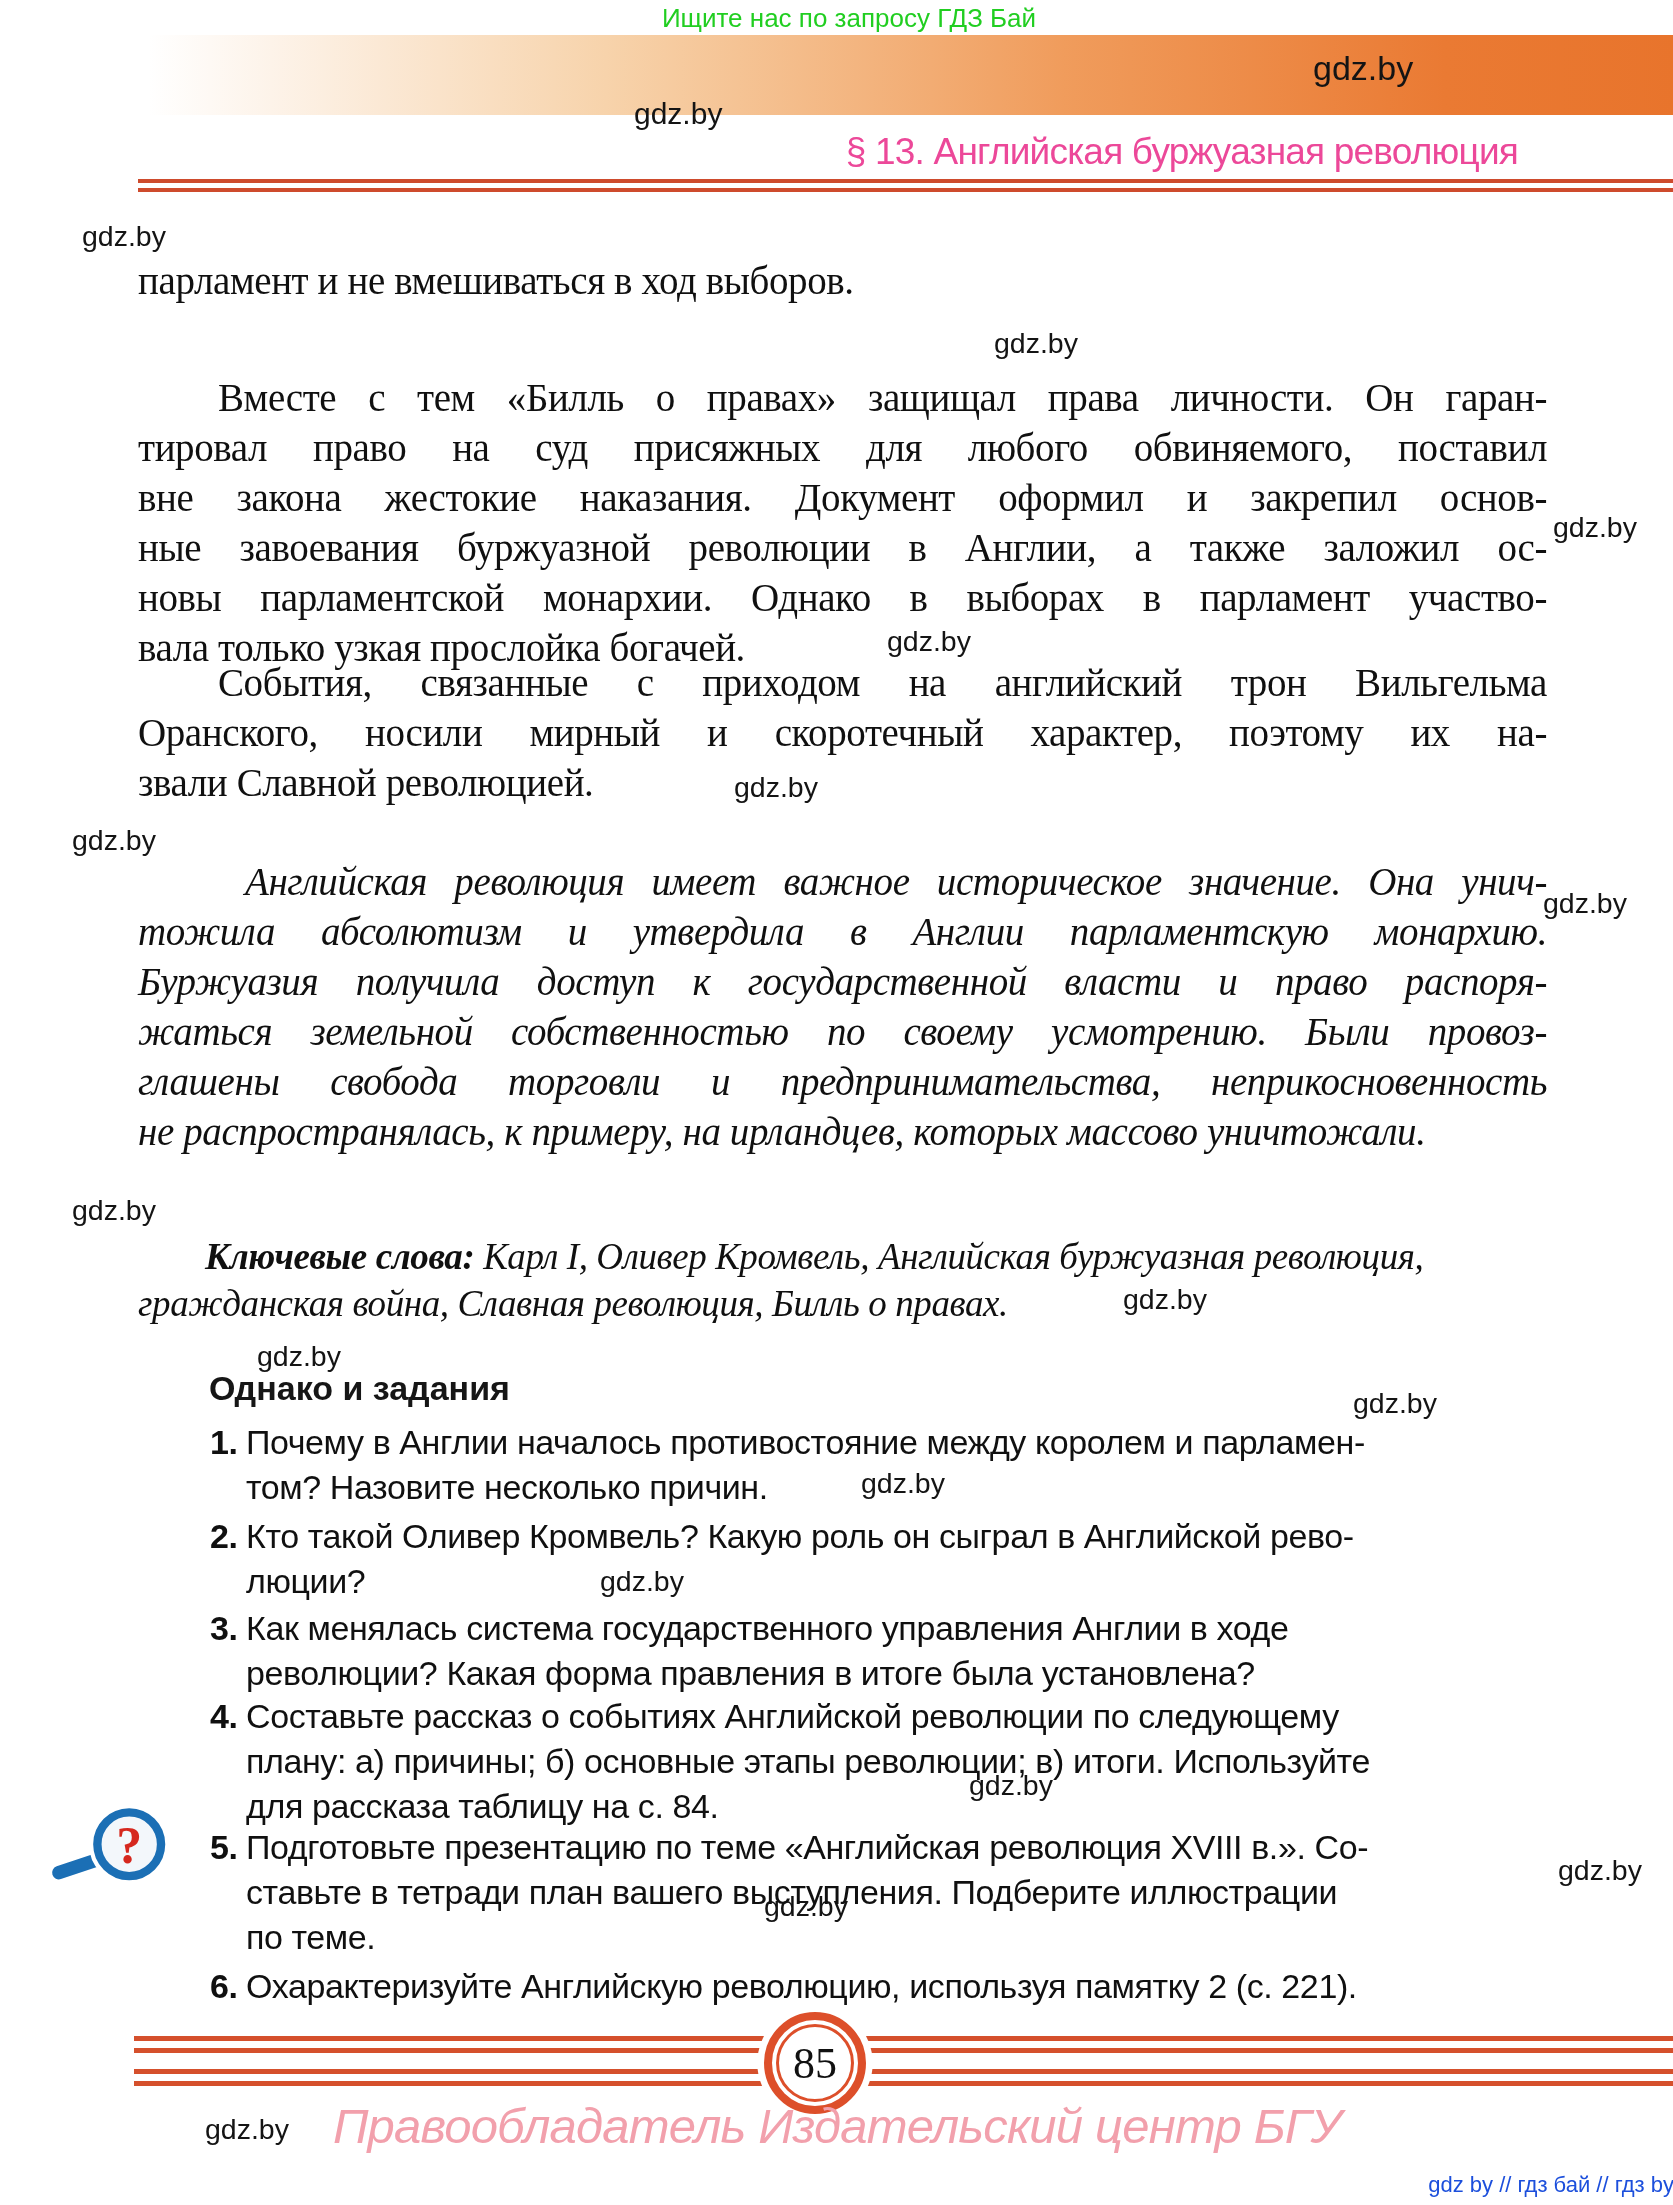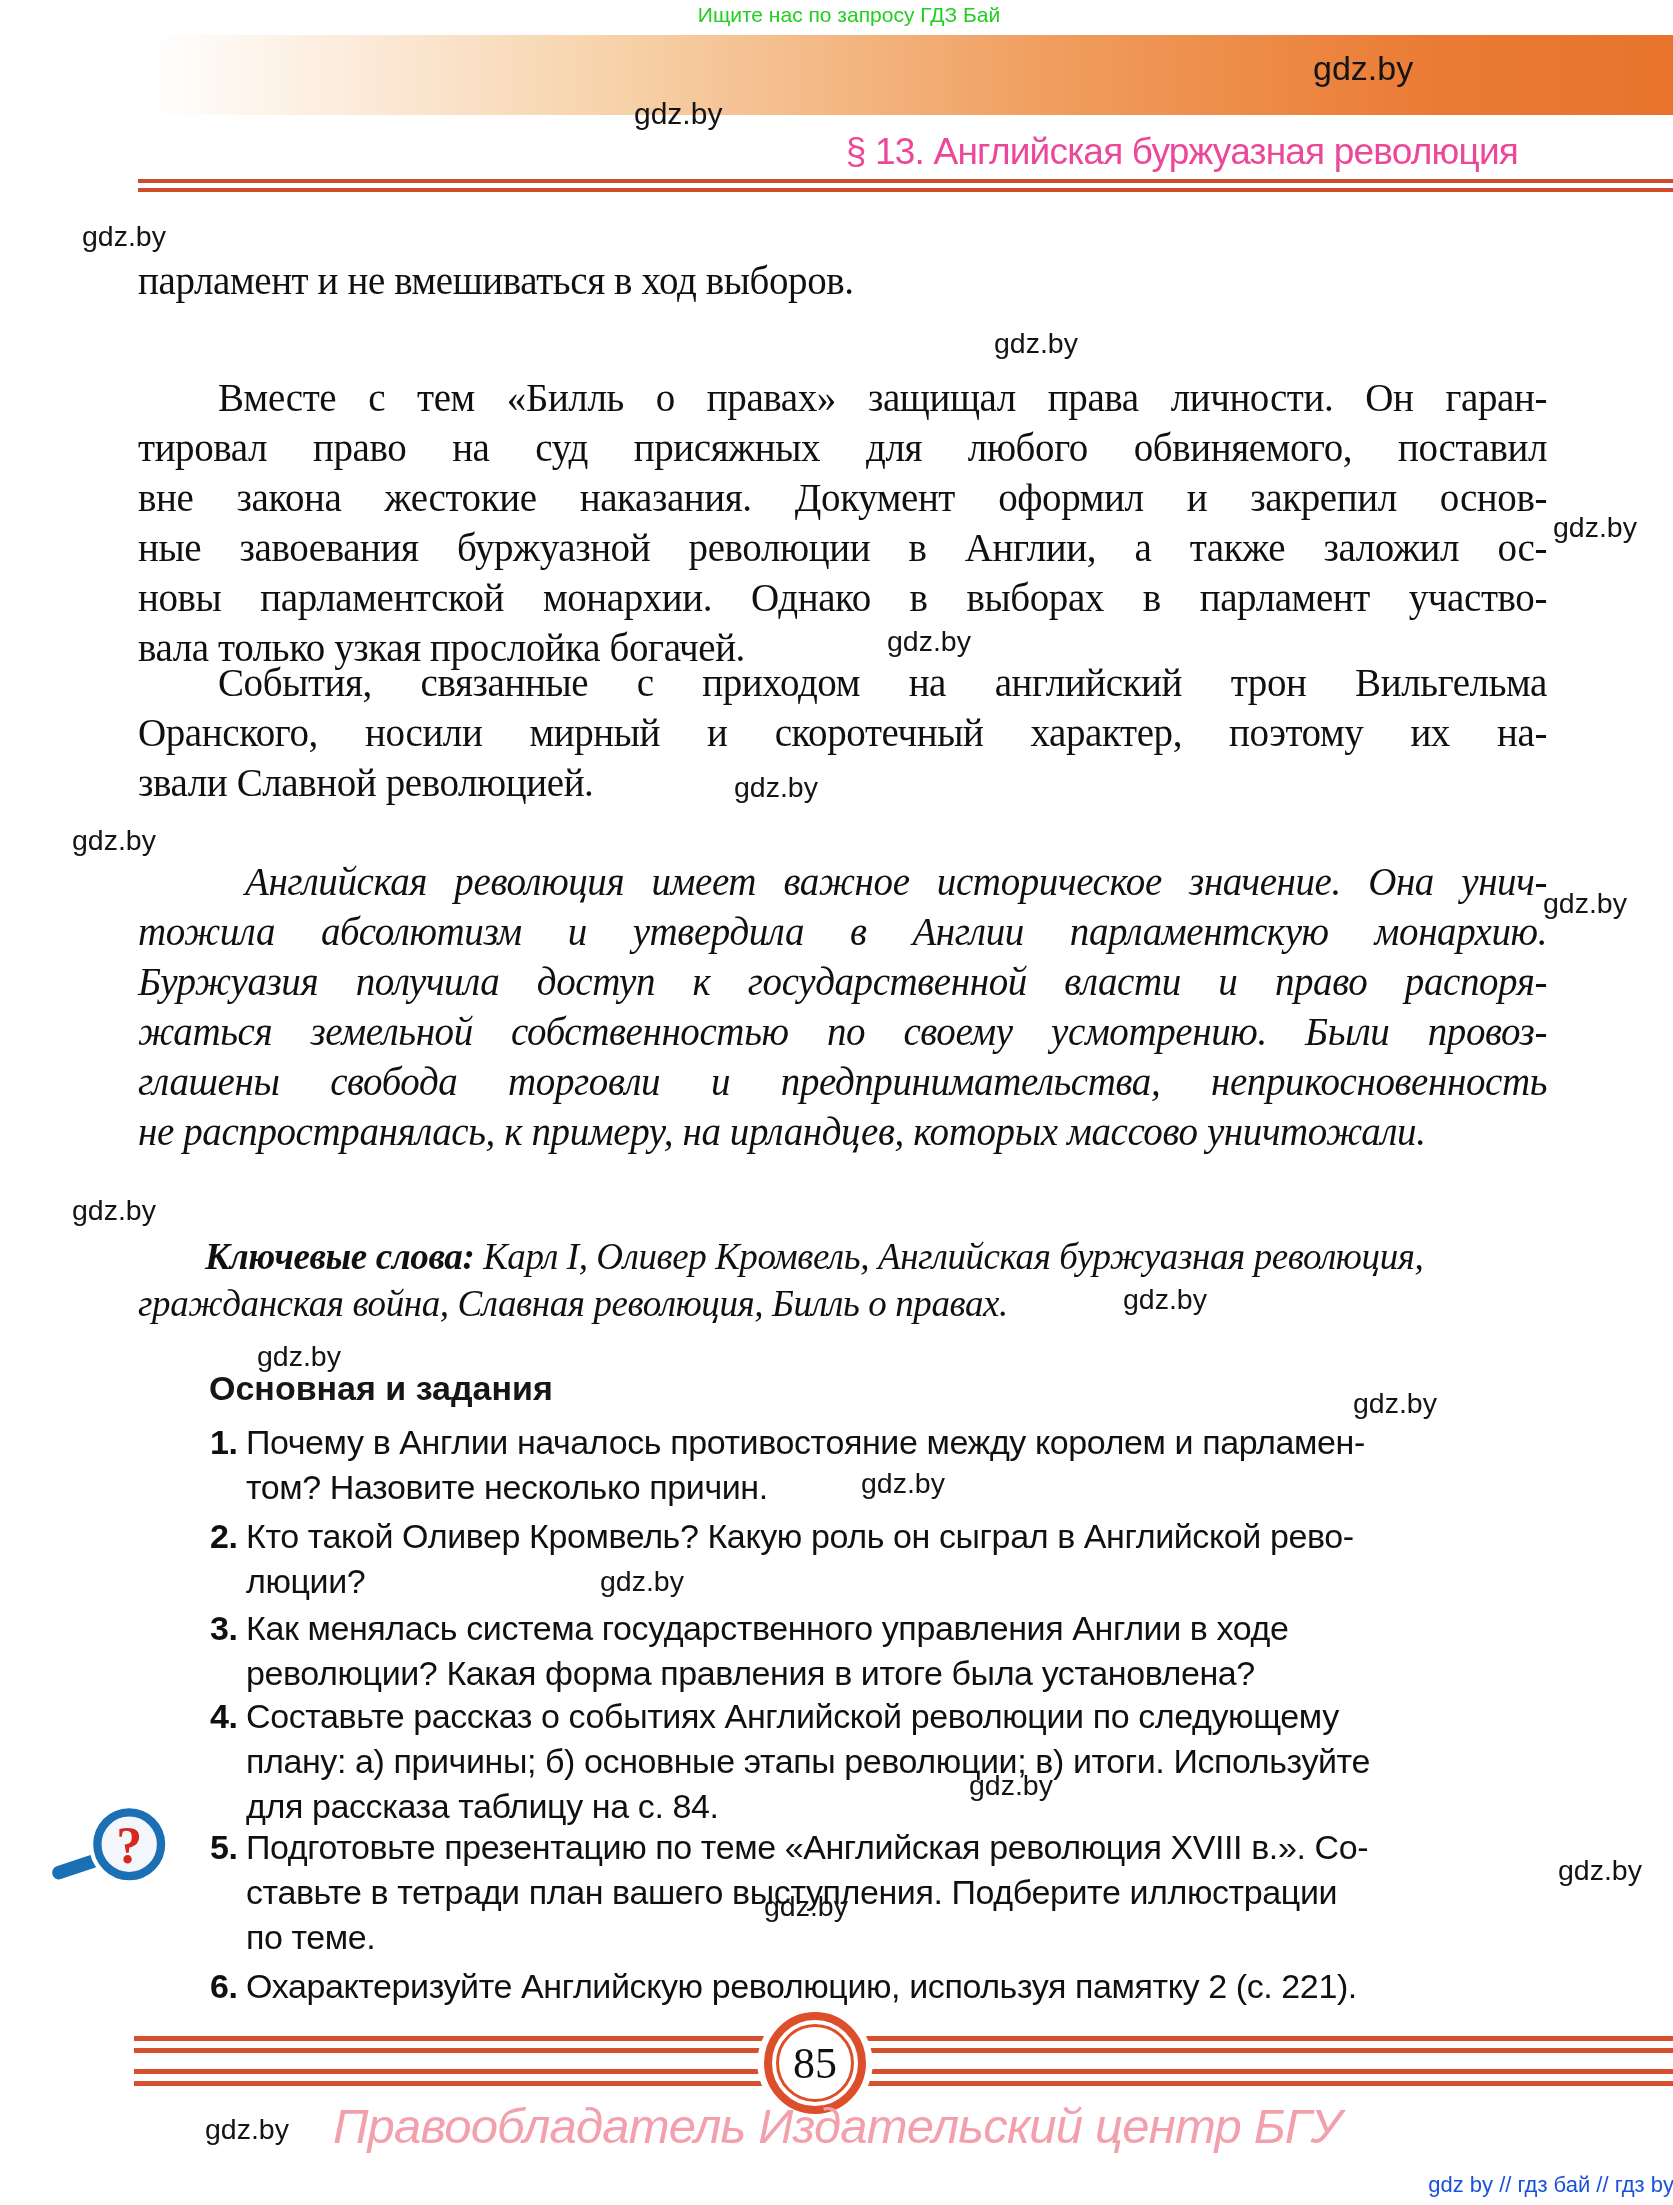--- a/index.html
+++ b/index.html
@@ -3,21 +3,21 @@
 <meta charset="utf-8">
 <style>
   html,body{margin:0;padding:0;background:#fff;}
   #page{position:relative;width:1674px;height:2205px;background:#ffffff;overflow:hidden;
         font-family:"Liberation Serif",serif;color:#101010;}
 
   .abs{position:absolute;}
 
   
   .top-green{left:0;right:0;top:3.4px;text-align:center;font-family:"Liberation Sans",sans-serif;
-             font-size:21px;color:#21CE21;padding-left:24px;}
+             font-size:26px;color:#21CE21;padding-left:24px;}
 
   
   .orange-bar{left:149px;right:0;top:35px;height:80px;
               background:linear-gradient(90deg,#ffffff 0%,#fdf3e9 8%,#f7d3ab 30%,#f09c5c 60%,#ea7a33 85%,#e8742c 100%);}
 
   
   .wm{position:absolute;font-family:"Liberation Sans",sans-serif;font-size:28.5px;color:#141414;white-space:nowrap;}
 
   
   .sec-title{right:156px;top:131px;font-family:"Liberation Sans",sans-serif;font-size:37px;
@@ -117,21 +117,21 @@
       <div class="ln">жаться земельной собственностью по своему усмотрению. Были провоз-</div>
       <div class="ln">глашены свобода торговли и предпринимательства, неприкосновенность</div>
       <div class="ln">не распространялась, к примеру, на ирландцев, которых массово уничтожали.</div>
     </div>
 
   <div class="kw" style="top:1233px;">
     <div class="kw1"><span class="kw-label">Ключевые слова:</span><span> Карл I, Оливер Кромвель,  Английская буржуазная революция,</span></div>
     <div>гражданская война, Славная революция, Билль о правах.</div>
   </div>
 
-  <div class="abs q-heading">Основная и задания</div>
+  <div class="abs q-heading">Однако и задания</div>
 
   <div class="q" style="top:1420px;">
     <div class="num">1.</div>
     <div class="qlines">
         <div class="ln">Почему в Англии началось противостояние между королем и парламен-</div>
         <div class="ln">том? Назовите несколько причин.</div>
       </div>
   </div>
   <div class="q" style="top:1514px;">
     <div class="num">2.</div>

